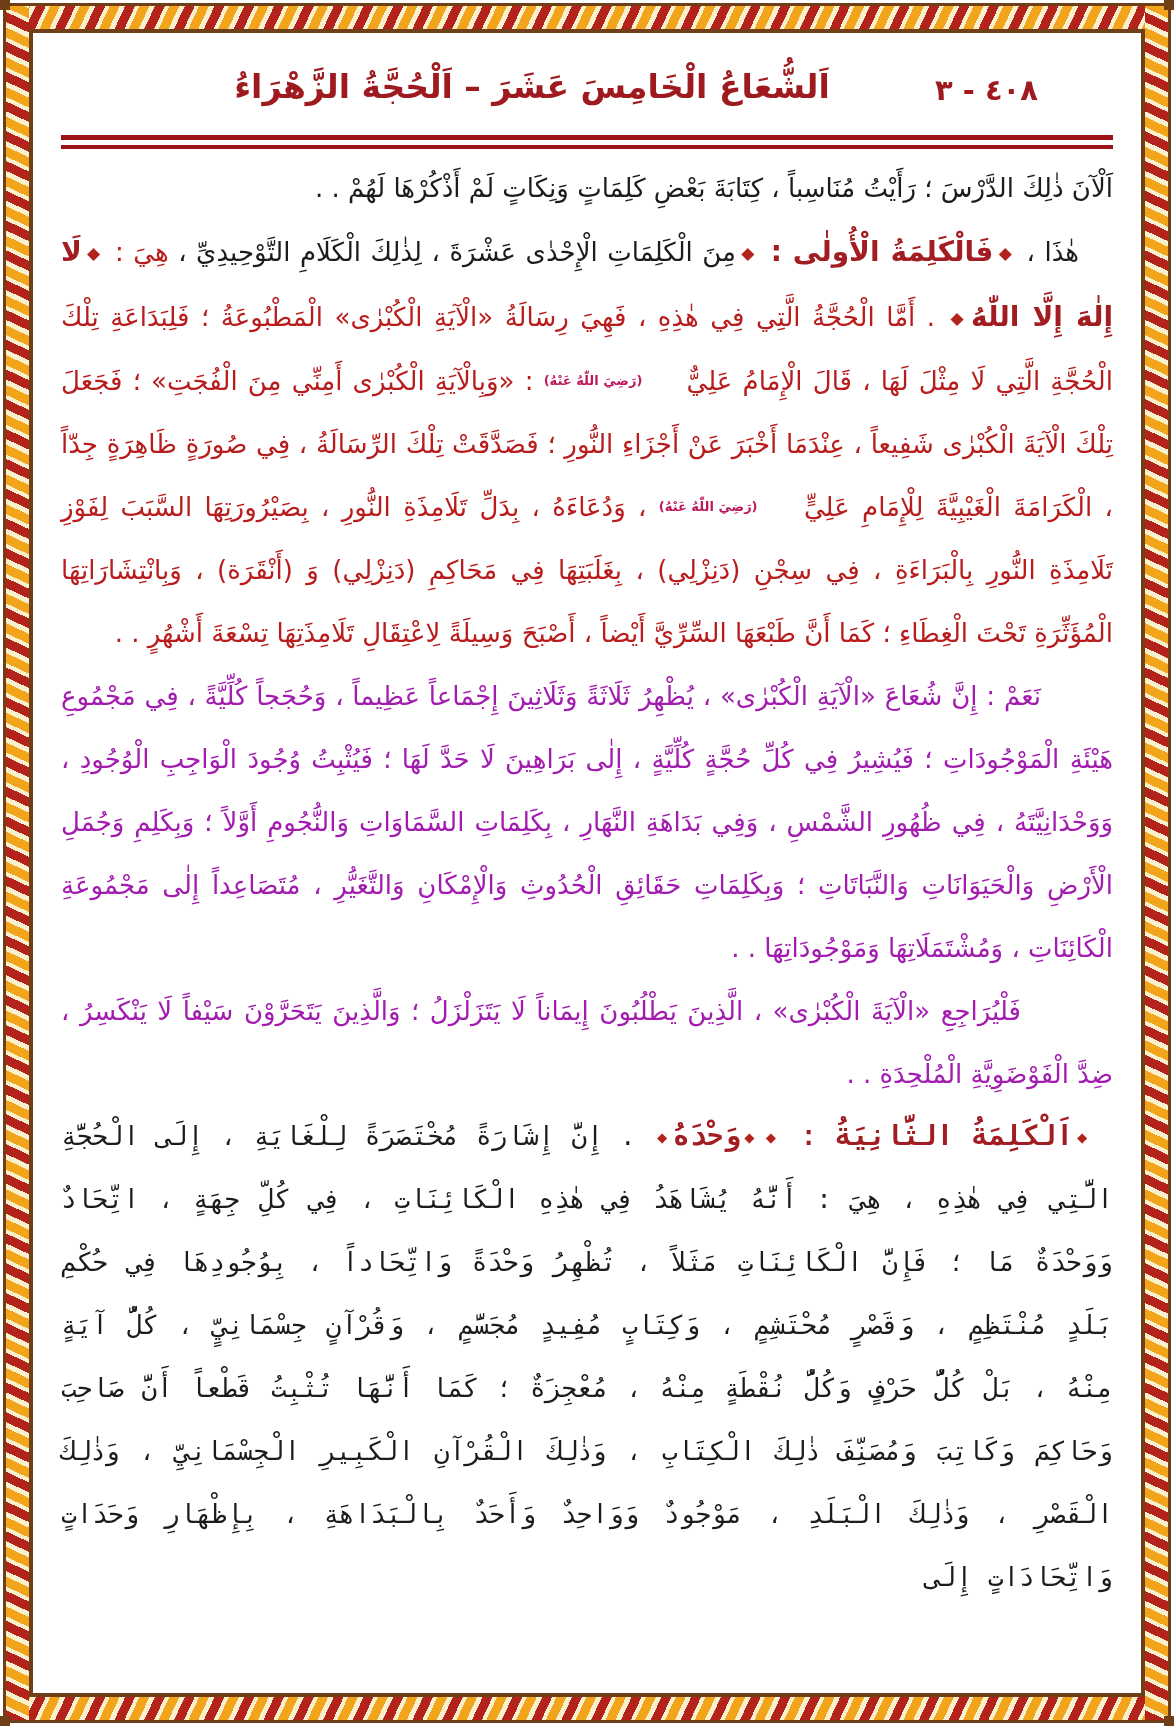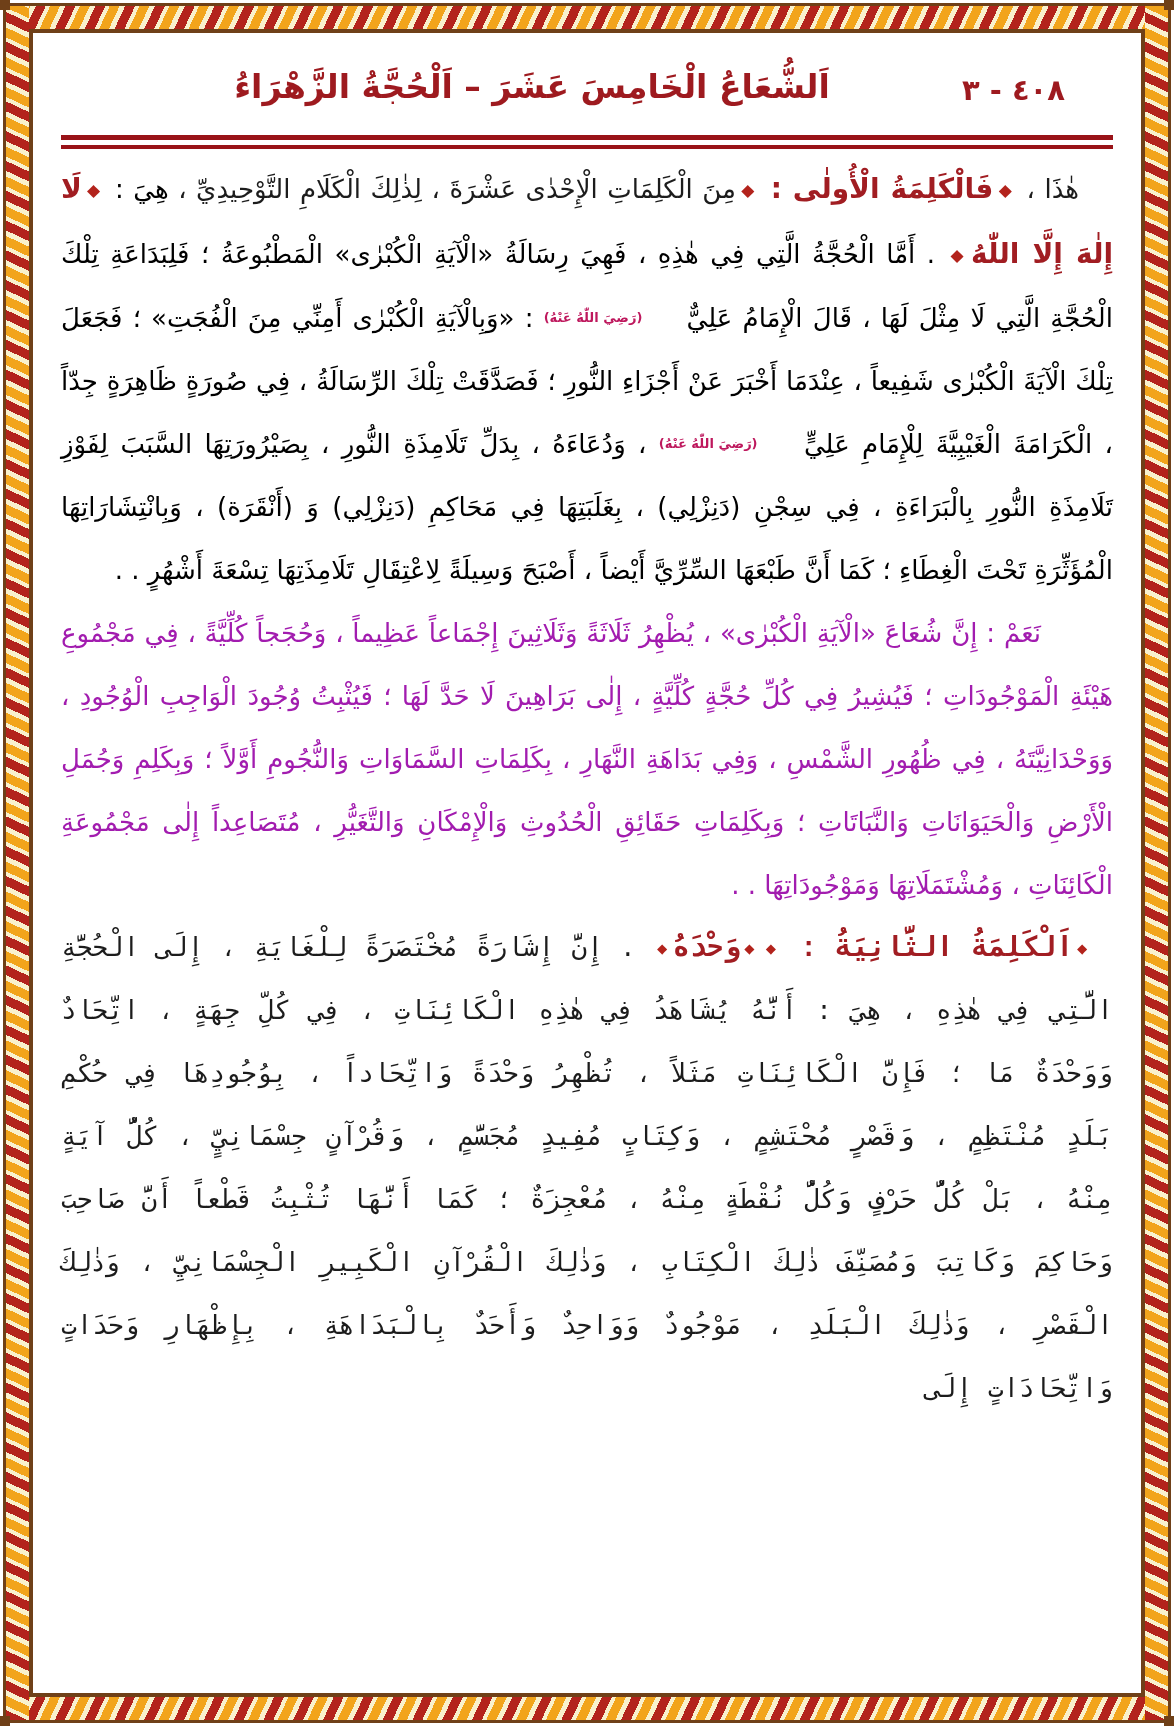--- a/index.html
+++ b/index.html
@@ -27,28 +27,28 @@
 
   
   .content { position:absolute; inset:33px; padding:24px 28px 0 28px; direction:rtl; overflow:hidden; }
   .header { position:relative; height:74px; }
   .title {
     position:absolute; top:10px; left:calc(50% - 55px); transform:translateX(-50%);
     margin:0; white-space:nowrap;
     font-size:33px; font-weight:bold; color:#9e1a1f;
   }
   .page-number {
-    position:absolute; top:16px; right:48px;
+    position:absolute; top:16px; right:75px;
     font-size:29px; font-weight:bold; color:#9e1a1f; letter-spacing:4px;
   }
   .rule { height:5px; border-top:5px solid #991318; border-bottom:4px solid #991318; margin-top:4px; }
 
   .body-text { margin-top:8px; font-size:26px; line-height:63px; text-align:justify; color:#1c1c1c; }
   .body-text p { margin:0; }
-  .red  { color:#000000; }
+  .red  { color:#b91c1c; }
   p.red-para { color:#a21caf; }
   .kalima { color:#a11d22; font-weight:bold; font-size:28px; }
   .orn { color:#b3231c; font-size:17px; vertical-align:2px; padding:0 4px; font-weight:normal; }
   .honorific {
     display:inline-block; font-size:13px; line-height:15px; color:#be185d;
     vertical-align:3px; letter-spacing:0; transform:translateY(-2px);font-weight:bold;
   }
   .p2 { text-indent:34px; }
   .p3 { text-indent:72px; }
   .p4 { text-indent:92px; }
@@ -61,25 +61,27 @@
 
   <div class="content">
     <div class="header">
       <h1 class="title">اَلشُّعَاعُ الْخَامِسَ عَشَرَ – اَلْحُجَّةُ الزَّهْرَاءُ</h1>
       <span class="page-number">٤٠٨ - ٣</span>
     </div>
     <div class="rule"></div>
 
     <div class="body-text">
 
+      <p class="p1">اَلْآنَ ذٰلِكَ الدَّرْسَ ؛ رَأَيْتُ مُنَاسِباً ، كِتَابَةَ بَعْضِ كَلِمَاتٍ وَنِكَاتٍ لَمْ أَذْكُرْهَا لَهُمْ . .</p>
 
       <p class="p2"><span>هٰذَا ، </span><span class="orn">◆</span><span class="kalima">فَالْكَلِمَةُ الْأُولٰى : </span><span class="orn">◆</span><span>مِنَ الْكَلِمَاتِ الْإِحْدٰى عَشْرَةَ ، لِذٰلِكَ الْكَلَامِ التَّوْحِيدِيِّ ، </span><span class="red">هِيَ : </span><span class="orn">◆</span><span class="kalima">لَا إِلٰهَ إِلَّا اللّٰهُ</span><span class="orn">◆</span><span class="red"> . أَمَّا الْحُجَّةُ الَّتِي فِي هٰذِهِ ، فَهِيَ رِسَالَةُ «الْآيَةِ الْكُبْرٰى» الْمَطْبُوعَةُ ؛ فَلِبَدَاعَةِ تِلْكَ الْحُجَّةِ الَّتِي لَا مِثْلَ لَهَا ، قَالَ الْإِمَامُ عَلِيٌّ </span><span class="honorific">(رَضِيَ اللّٰهُ عَنْهُ)</span><span class="red"> : «وَبِالْآيَةِ الْكُبْرٰى أَمِنِّي مِنَ الْفُجَتِ» ؛ فَجَعَلَ تِلْكَ الْآيَةَ الْكُبْرٰى شَفِيعاً ، عِنْدَمَا أَخْبَرَ عَنْ أَجْزَاءِ النُّورِ ؛ فَصَدَّقَتْ تِلْكَ الرِّسَالَةُ ، فِي صُورَةٍ ظَاهِرَةٍ جِدّاً ، الْكَرَامَةَ الْغَيْبِيَّةَ لِلْإِمَامِ عَلِيٍّ </span><span class="honorific">(رَضِيَ اللّٰهُ عَنْهُ)</span><span class="red"> ، وَدُعَاءَهُ ، بِدَلِّ تَلَامِذَةِ النُّورِ ، بِصَيْرُورَتِهَا السَّبَبَ لِفَوْزِ تَلَامِذَةِ النُّورِ بِالْبَرَاءَةِ ، فِي سِجْنِ (دَنِزْلِي) ، بِغَلَبَتِهَا فِي مَحَاكِمِ (دَنِزْلِي) وَ (أَنْقَرَة) ، وَبِانْتِشَارَاتِهَا الْمُؤَثِّرَةِ تَحْتَ الْغِطَاءِ ؛ كَمَا أَنَّ طَبْعَهَا السِّرِّيَّ أَيْضاً ، أَصْبَحَ وَسِيلَةً لِاعْتِقَالِ تَلَامِذَتِهَا تِسْعَةَ أَشْهُرٍ . .</span></p>
 
       <p class="p3 red-para">نَعَمْ : إِنَّ شُعَاعَ «الْآيَةِ الْكُبْرٰى» ، يُظْهِرُ ثَلَاثَةً وَثَلَاثِينَ إِجْمَاعاً عَظِيماً ، وَحُجَجاً كُلِّيَّةً ، فِي مَجْمُوعِ هَيْئَةِ الْمَوْجُودَاتِ ؛ فَيُشِيرُ فِي كُلِّ حُجَّةٍ كُلِّيَّةٍ ، إِلٰى بَرَاهِينَ لَا حَدَّ لَهَا ؛ فَيُثْبِتُ وُجُودَ الْوَاجِبِ الْوُجُودِ ، وَوَحْدَانِيَّتَهُ ، فِي ظُهُورِ الشَّمْسِ ، وَفِي بَدَاهَةِ النَّهَارِ ، بِكَلِمَاتِ السَّمَاوَاتِ وَالنُّجُومِ أَوَّلاً ؛ وَبِكَلِمِ وَجُمَلِ الْأَرْضِ وَالْحَيَوَانَاتِ وَالنَّبَاتَاتِ ؛ وَبِكَلِمَاتِ حَقَائِقِ الْحُدُوثِ وَالْإِمْكَانِ وَالتَّغَيُّرِ ، مُتَصَاعِداً إِلٰى مَجْمُوعَةِ الْكَائِنَاتِ ، وَمُشْتَمَلَاتِهَا وَمَوْجُودَاتِهَا . .</p>
 
+      <p class="p4 red-para">فَلْيُرَاجِعِ «الْآيَةَ الْكُبْرٰى» ، الَّذِينَ يَطْلُبُونَ إِيمَاناً لَا يَتَزَلْزَلُ ؛ وَالَّذِينَ يَتَحَرَّوْنَ سَيْفاً لَا يَنْكَسِرُ ، ضِدَّ الْفَوْضَوِيَّةِ الْمُلْحِدَةِ . .</p>
 
       <p class="p5"><span class="orn">◆</span><span class="kalima">اَلْكَلِمَةُ الثَّانِيَةُ : </span><span class="orn">◆</span><span class="orn">◆</span><span class="kalima">وَحْدَهُ</span><span class="orn">◆</span><span> . إِنَّ إِشَارَةً مُخْتَصَرَةً لِلْغَايَةِ ، إِلَى الْحُجَّةِ الَّتِي فِي هٰذِهِ ، هِيَ : أَنَّهُ يُشَاهَدُ فِي هٰذِهِ الْكَائِنَاتِ ، فِي كُلِّ جِهَةٍ ، اتِّحَادٌ وَوَحْدَةٌ مَا ؛ فَإِنَّ الْكَائِنَاتِ مَثَلاً ، تُظْهِرُ وَحْدَةً وَاتِّحَاداً ، بِوُجُودِهَا فِي حُكْمِ بَلَدٍ مُنْتَظِمٍ ، وَقَصْرٍ مُحْتَشِمٍ ، وَكِتَابٍ مُفِيدٍ مُجَسَّمٍ ، وَقُرْآنٍ جِسْمَانِيٍّ ، كُلُّ آيَةٍ مِنْهُ ، بَلْ كُلُّ حَرْفٍ وَكُلُّ نُقْطَةٍ مِنْهُ ، مُعْجِزَةٌ ؛ كَمَا أَنَّهَا تُثْبِتُ قَطْعاً أَنَّ صَاحِبَ وَحَاكِمَ وَكَاتِبَ وَمُصَنِّفَ ذٰلِكَ الْكِتَابِ ، وَذٰلِكَ الْقُرْآنِ الْكَبِيرِ الْجِسْمَانِيِّ ، وَذٰلِكَ الْقَصْرِ ، وَذٰلِكَ الْبَلَدِ ، مَوْجُودٌ وَوَاحِدٌ وَأَحَدٌ بِالْبَدَاهَةِ ، بِإِظْهَارِ وَحَدَاتٍ وَاتِّحَادَاتٍ إِلَى</span></p>
 
     </div>
   </div>
 
   <div class="frame-outer"></div>
   <div class="band band-top"></div>
   <div class="band band-bottom"></div>
   <div class="band band-left"></div>

